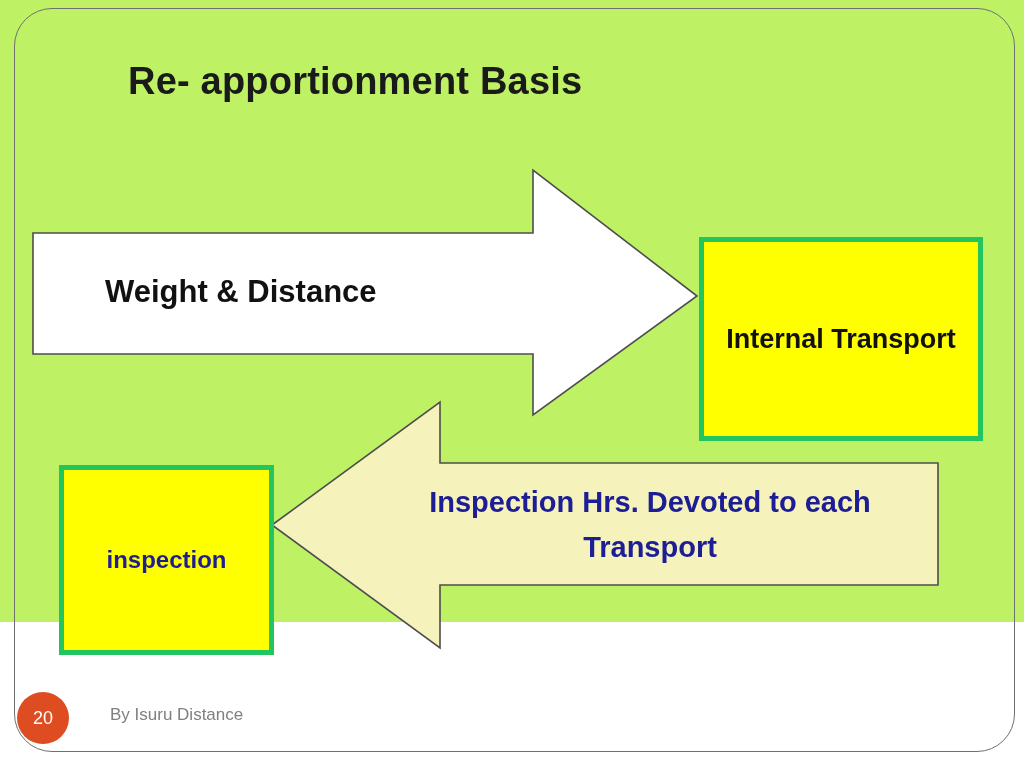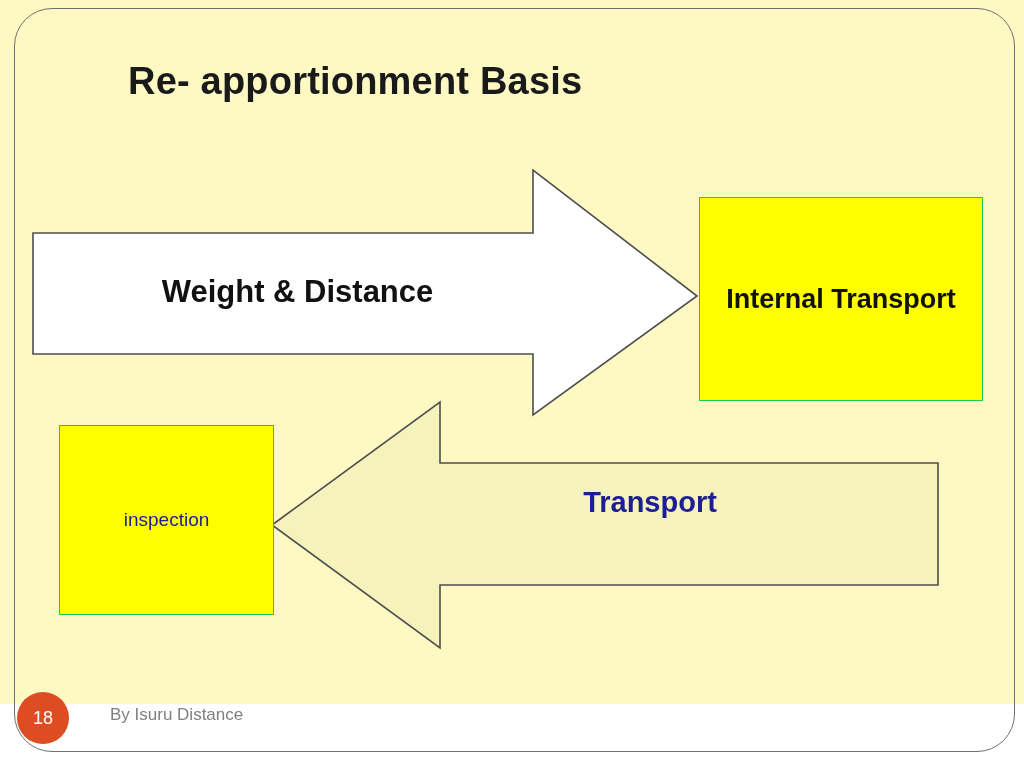--- a/index.html
+++ b/index.html
@@ -10,22 +10,22 @@
   body {
     width: 1024px;
     height: 768px;
     overflow: hidden;
     font-family: "Liberation Sans", sans-serif;
   }
 
   #slide {
     position: relative;
     width: 1024px;
-    height: 704px;
-    background: #fef9c3;
+    height: 622px;
+    background: #bef264;
   }
 
   
   #slide-frame {
     position: absolute;
     left: 14px;
     top: 8px;
     width: 1001px;
     height: 744px;
     border: 1px solid #6f6f6f;
@@ -59,46 +59,47 @@
 
   
   #weight-distance-label {
     position: absolute;
     left: 60px;
     top: 274px;
     width: 430px;
     font-size: 31px;
     font-weight: bold;
     color: #111111;
-    text-align: center;
+    text-align: left;
     padding-left: 45px;
     box-sizing: border-box;
   }
 
   #inspection-hrs-label {
     position: absolute;
     left: 372px;
     top: 480px;
     width: 556px;
     font-size: 29px;
     font-weight: bold;
     color: #1d1d96;
     text-align: center;
     line-height: 1.55;
   }
 
   
   .yellow-box {
     position: absolute;
     background: #ffff00;
-    border: 1px solid #22c55e;
+    border: 5px solid #22c55e;
     box-sizing: border-box;
     display: flex;
     align-items: center;
     justify-content: center;
+    margin-top: 40px;
   }
 
   #internal-transport-box {
     left: 699px;
     top: 197px;
     width: 284px;
     height: 204px;
   }
   #internal-transport-box .box-label {
     font-size: 27px;
@@ -107,22 +108,22 @@
     white-space: nowrap;
   }
 
   #inspection-box {
     left: 59px;
     top: 425px;
     width: 215px;
     height: 190px;
   }
   #inspection-box .box-label {
-    font-size: 19px;
-    font-weight: normal;
+    font-size: 24px;
+    font-weight: bold;
     color: #1d1d96;
     white-space: nowrap;
   }
 
   
   #slide-number-badge {
     position: absolute;
     left: 17px;
     top: 692px;
     width: 52px;
@@ -157,28 +158,29 @@
   <svg id="arrow-layer" viewBox="0 0 1024 768" xmlns="http://www.w3.org/2000/svg">
 
     <polygon points="33,233 533,233 533,170 697,296 533,415 533,354 33,354" fill="#ffffff" stroke="#4d4d4d" stroke-width="1.6" stroke-linejoin="miter"></polygon>
 
     <polygon points="272,525 440,402 440,463 938,463 938,585 440,585 440,648" fill="#f5f2bc" stroke="#4d4d4d" stroke-width="1.6" stroke-linejoin="miter"></polygon>
   </svg>
 
   <div id="weight-distance-label">Weight &amp; Distance</div>
 
   <div id="inspection-hrs-label">
+    <div>Inspection Hrs. Devoted to each</div>
     <div>Transport</div>
   </div>
 
   <div class="yellow-box" id="internal-transport-box">
     <span class="box-label">Internal Transport</span>
   </div>
 
   <div class="yellow-box" id="inspection-box">
     <span class="box-label">inspection</span>
   </div>
 
-  <div id="slide-number-badge">18</div>
+  <div id="slide-number-badge">20</div>
 
   <div id="author-credit">By Isuru Distance</div>
 
 </div>
 
 </body></html>

